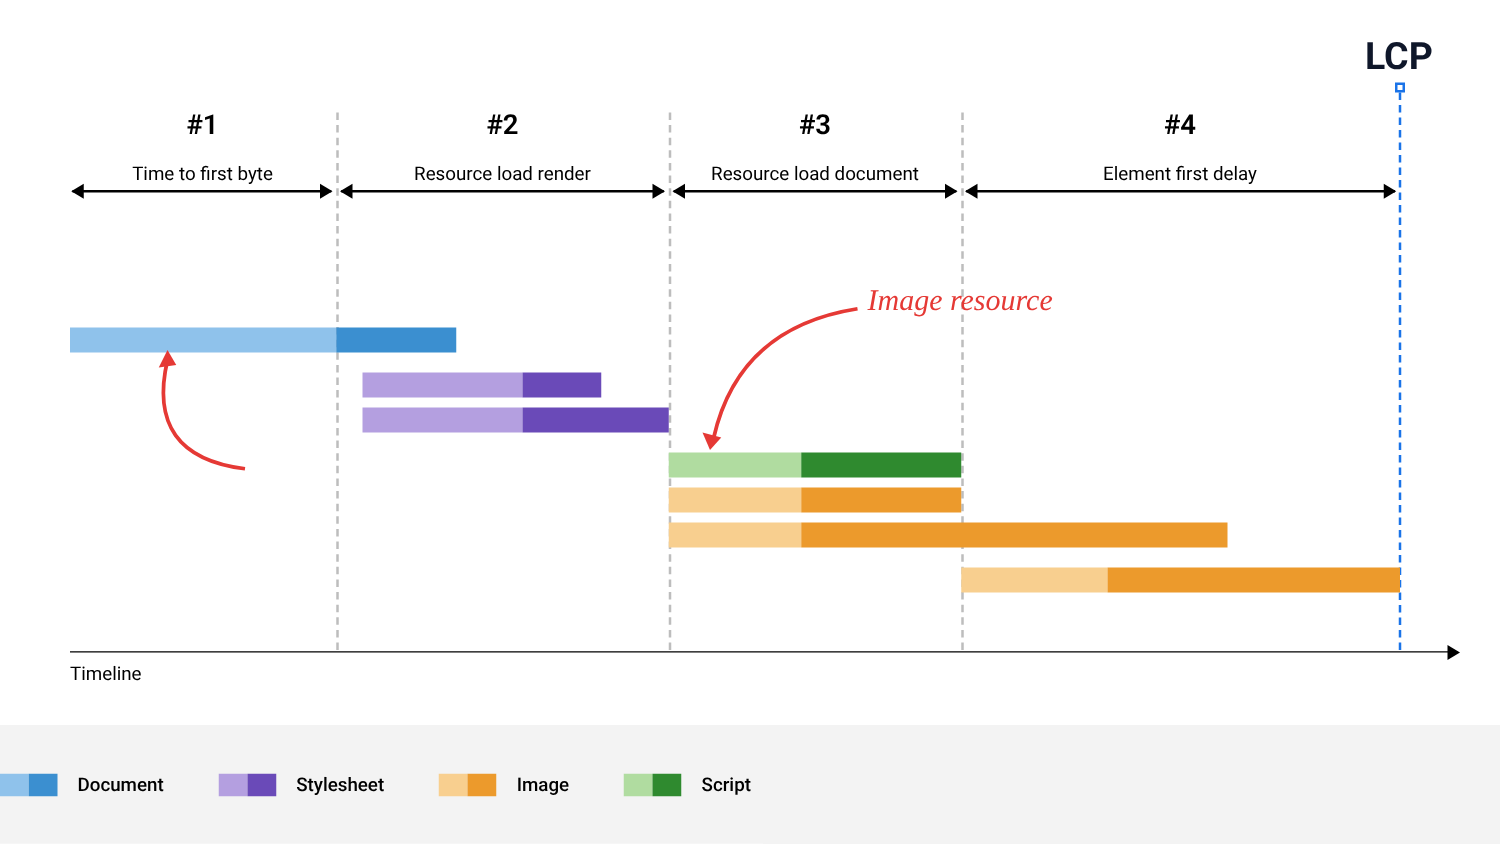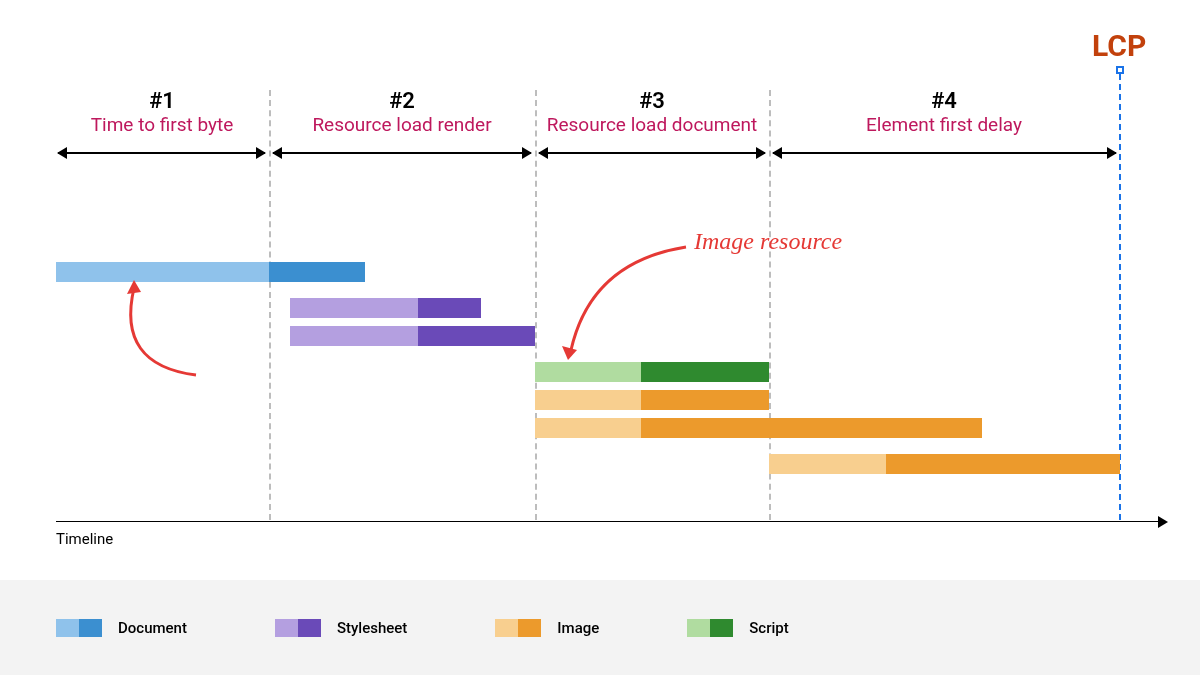--- a/index.html
+++ b/index.html
@@ -17,21 +17,21 @@
     top: 30px;
     width: 1100px;
     height: 520px;
   }
   
   .lcp-label {
     position: absolute;
     top: -2px;
     font-size: 30px;
     font-weight: 700;
-    color: #c2410c;
+    color: #0f172a;
   }
   .lcp-marker {
     position: absolute;
     top: 36px;
     width: 8px;
     height: 8px;
     border: 2px solid #1a73e8;
     background: #fff;
     transform: translateX(-50%);
   }
@@ -43,21 +43,21 @@
     border-left: 2px dashed #1a73e8;
   }
   
   .phase {
     position: absolute;
     top: 58px;
     text-align: center;
     transform: translateX(-50%);
   }
   .phase .num { font-size: 22px; font-weight: 600; }
-  .phase .name { font-size: 19px; margin-top: 0; color: #be185d; }
+  .phase .name { font-size: 15px; margin-top: 17px; color: #000000; }
   
   .range {
     position: absolute;
     top: 122px;
     height: 1.5px;
     background: #000;
   }
   .range::before, .range::after {
     content: "";
     position: absolute;
@@ -127,22 +127,21 @@
   }
   
   .legend {
     position: absolute;
     left: 0; right: 0;
     bottom: 0;
     height: 95px;
     background: #f3f3f3;
     display: flex;
     align-items: center;
-    gap: 88px;
-    padding-left: 56px;
+    gap: 44px;
     font-size: 15px;
     font-weight: 500;
   }
   .legend-item { display: flex; align-items: center; gap: 16px; }
   .swatch { display: flex; width: 46px; height: 18px; }
   .swatch span { flex: 1; }
 </style>
 </head>
 <body>
 

